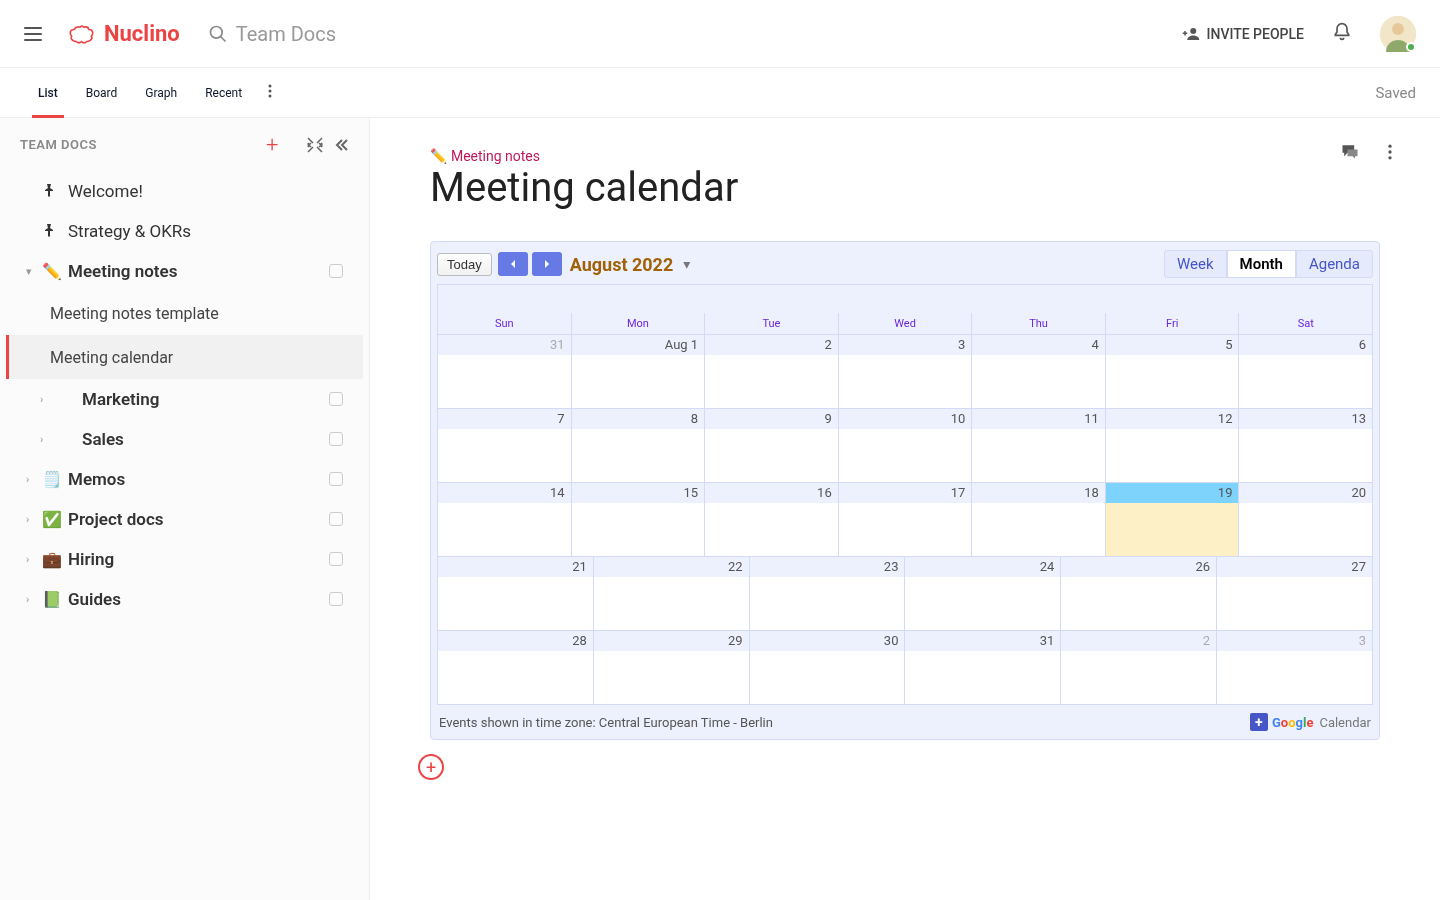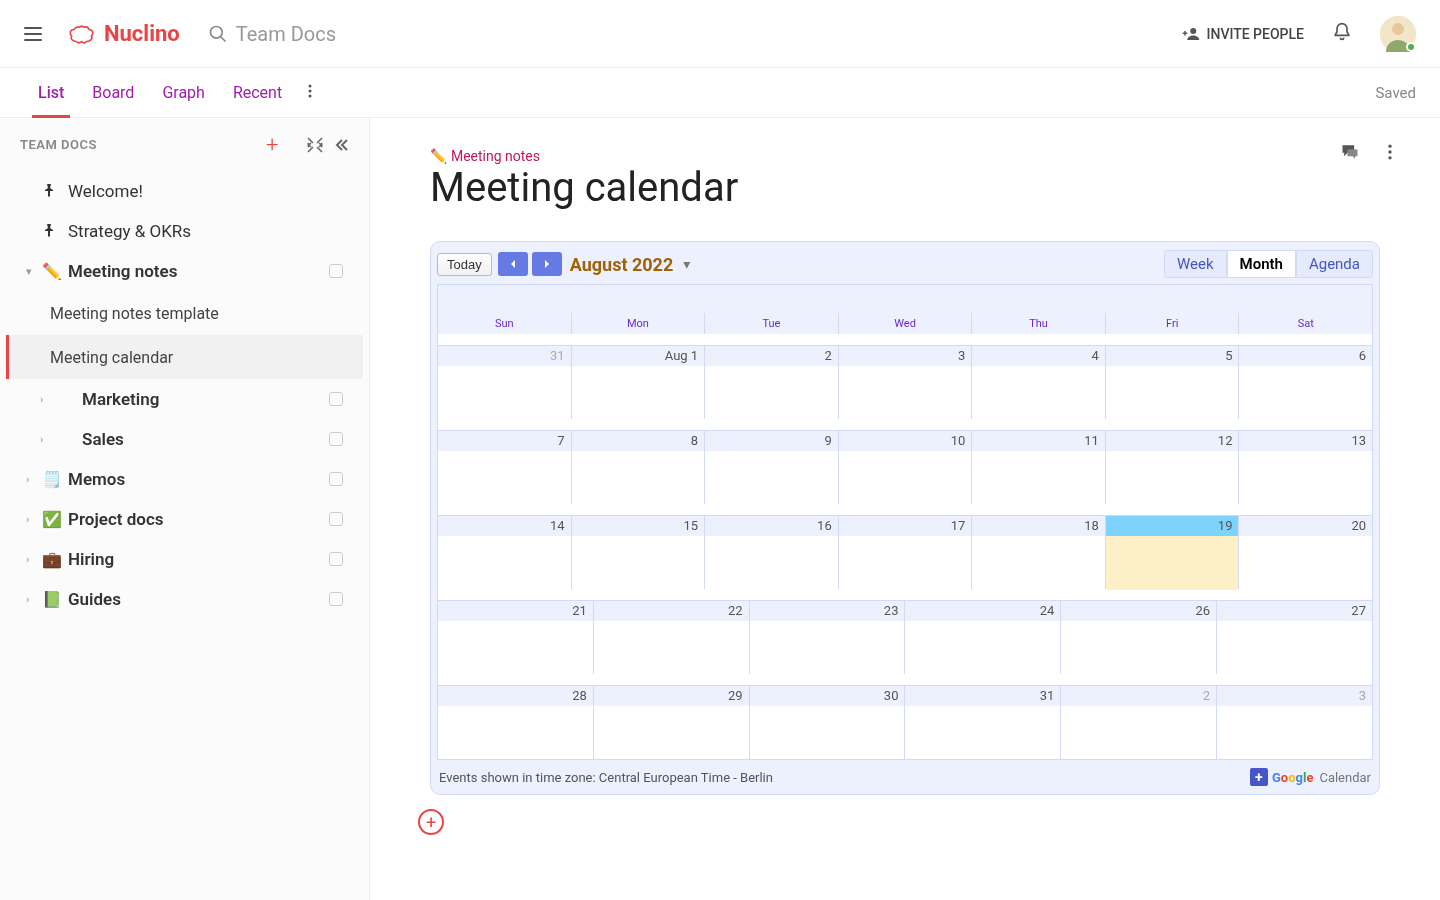--- a/index.html
+++ b/index.html
@@ -16,21 +16,21 @@
   .invite { display: flex; align-items: center; gap: 6px; color: #444; font-size: 14px; font-weight: 500; cursor: pointer; margin-right: 28px; }
   .invite svg { width: 18px; height: 18px; }
   .bell { margin-right: 28px; cursor: pointer; }
   .bell svg { width: 20px; height: 22px; color: #555; }
   .avatar { width: 36px; height: 36px; border-radius: 50%; background: #f1e6c8; position: relative; overflow: visible; display:flex; align-items:center; justify-content:center; }
   .avatar svg.av { width: 36px; height: 36px; }
   .avatar .status { position: absolute; bottom: 0; right: 0; width: 10px; height: 10px; background: #4caf50; border: 2px solid #fff; border-radius: 50%; }
   
   
   .tabs-bar { height: 50px; display: flex; align-items: center; padding: 0 24px; border-bottom: 1px solid #eee; }
-  .tab { padding: 0 14px; height: 50px; display: flex; align-items: center; font-size: 16px; color: #a21caf; cursor: pointer; position: relative; }
+  .tab { padding: 0 14px; height: 50px; display: flex; align-items: center; font-size: 12px; color: #0f172a; cursor: pointer; position: relative; }
   .tab.active { font-weight: 500; }
   .tab.active::after { content: ""; position: absolute; left: 8px; right: 8px; bottom: 0; height: 3px; background: #ea4445; }
   .tabs-more { margin-left: 6px; cursor: pointer; }
   .tabs-more svg { width: 16px; height: 16px; }
   .saved { margin-left: auto; color: #888; font-size: 15px; }
   
   
   .body { display: flex; height: calc(900px - 68px - 50px); }
   
   
@@ -51,38 +51,38 @@
   .tree-child.selected::before { content: ""; position: absolute; left: 0; top: 0; bottom: 0; width: 3px; background: #ea4445; }
   
   
   .main { flex: 1; padding: 30px 60px; overflow: auto; position: relative; }
   .doc-actions { position: absolute; top: 24px; right: 40px; display: flex; gap: 20px; }
   .doc-actions svg { width: 20px; height: 20px; color: #555; cursor: pointer; }
   .breadcrumb { font-size: 14px; color: #be185d; }
   .page-title { font-size: 40px; font-weight: 400; margin-bottom: 30px; color: #222; }
   
   
-  .cal-wrap { border: 1px solid #d2daf5; background: #edf1fe; border-radius: 10px; padding: 6px; margin-bottom: 14px; }
+  .cal-wrap { border: 1px solid #d2daf5; background: #edf1fe; border-radius: 4px; padding: 6px; margin-bottom: 14px; }
   .cal-tools { display: flex; align-items: center; padding: 2px 0 6px; }
   .today-btn { background: linear-gradient(#fdfdfd,#f1f1f1); border: 1px solid #bbb; border-radius: 3px; padding: 3px 9px; font-size: 13px; cursor: pointer; margin-right: 6px; color:#333;}
   .nav-btn { width: 30px; height: 24px; background: #657ae4; display: flex; align-items: center; justify-content: center; border-radius: 3px; cursor: pointer; margin-right: 4px; }
   .nav-btn svg { width: 10px; height: 10px; fill: #fff; }
   .cal-title { font-size: 18px; font-weight: 700; margin-left: 4px; color:#a16207; }
   .cal-title-caret { margin-left: 10px; color: #777; cursor: pointer; }
   .view-tabs { margin-left: auto; display: flex; }
   .vtab { padding: 4px 12px; font-size: 15px; color: #4656c7; background: #e5eafc; border: 1px solid #d2daf5; cursor: pointer; }
   .vtab.first { border-radius: 3px 0 0 3px; }
   .vtab.last { border-radius: 0 3px 3px 0; }
   .vtab.active { background: #fff; color: #000; font-weight: 600; }
   
   .cal-grid { border: 1px solid #d2daf5; background: #fff; }
   .dow-row { display: flex; background: #edf1fe; }
   .dow { flex: 1; text-align: center; padding: 4px 0; font-size: 11px; color: #6d28d9; border-left: 1px solid #d2daf5; margin-top: 28px; }
   .dow:first-child { border-left: none; }
-  .week-row { display: flex; height: 74px; margin-top: 11px; }
+  .week-row { display: flex; height: 74px; }
   .day-cell { flex: 1; border-left: 1px solid #d2daf5; border-top: 1px solid #d2daf5; position: relative; background: #fff; }
   .day-cell:first-child { border-left: none; }
   .day-num-band { height: 20px; background: #edf1fe; text-align: right; padding: 2px 6px; font-size: 13px; color: #555; }
   .day-cell.out .day-num-band { color: #aaa; }
   .day-cell.today .day-num-band { background: #7dd3fc; }
   .day-cell.today .day-body { background: #fdf0c6; }
   .day-body { height: 54px; }
   
   .cal-footer { display: flex; align-items: center; padding: 8px 2px 2px; font-size: 13px; color: #555; }
   .cal-footer .sp { flex: 1; }

